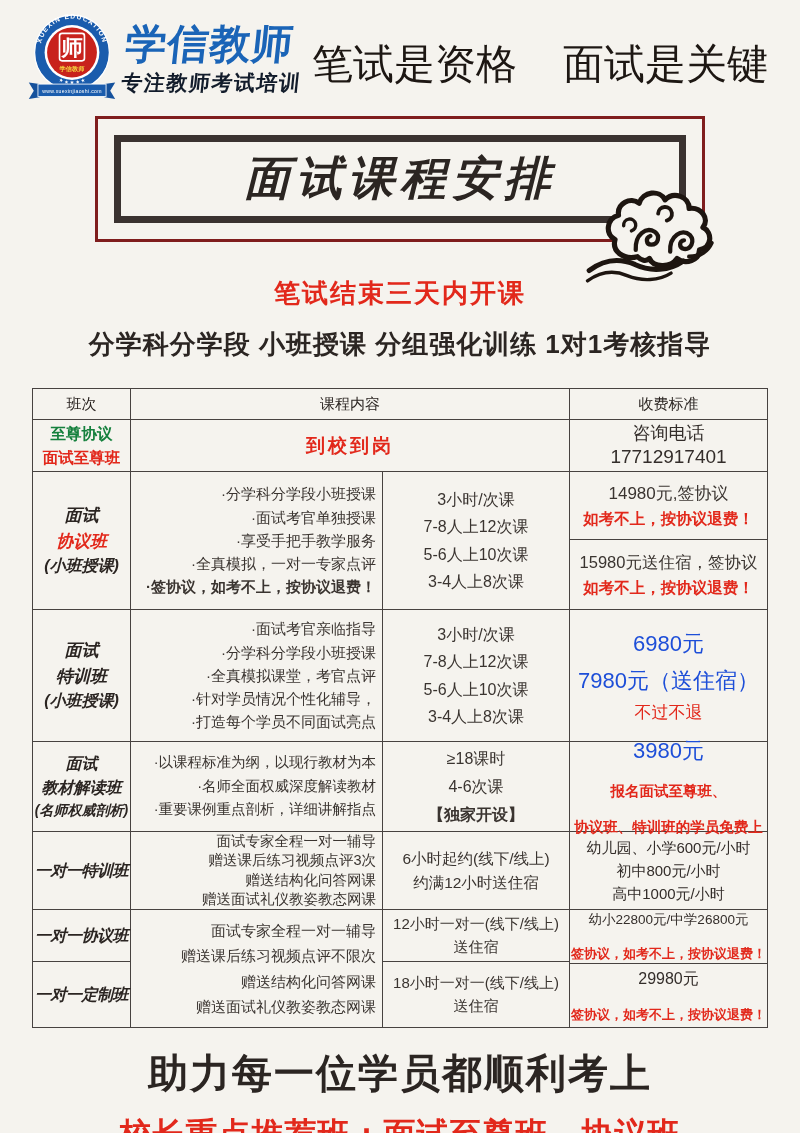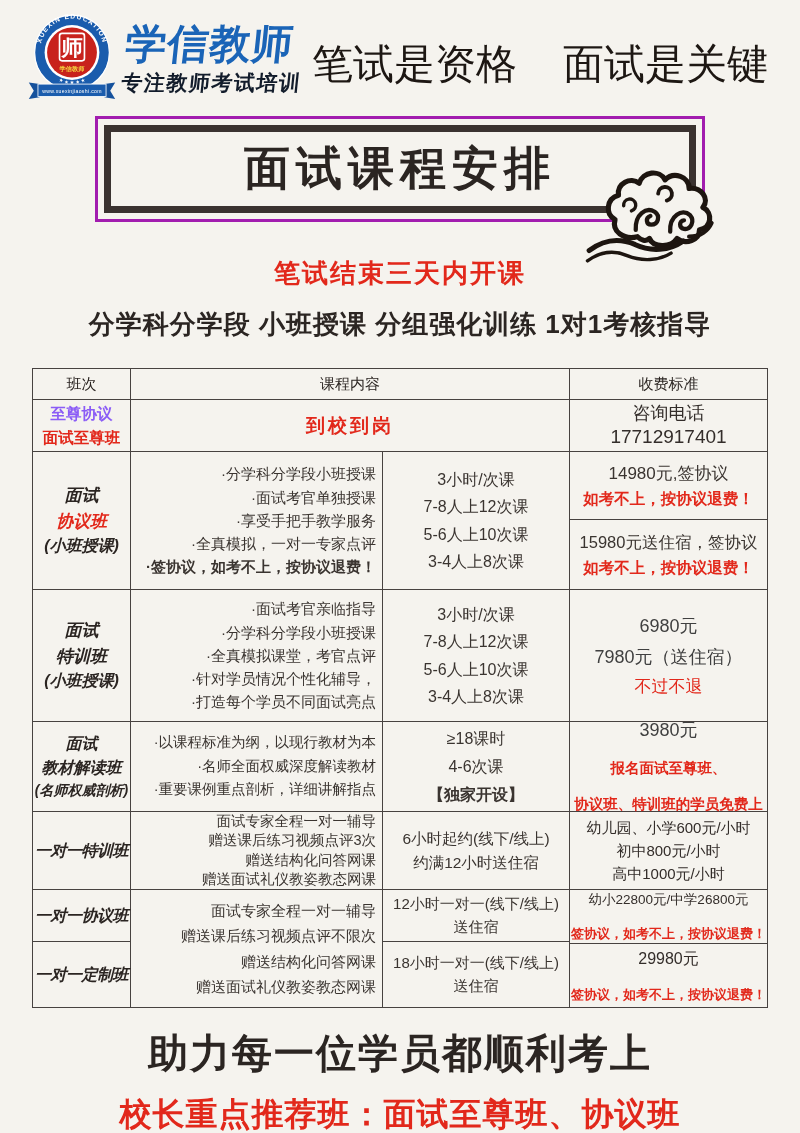--- a/index.html
+++ b/index.html
@@ -11,21 +11,21 @@
   .logo { display:flex; align-items:center; }
   .badge-svg { width:92px; height:98px; flex:0 0 auto; }
   .logo-text { margin-left:6px; transform:skewX(-6deg); }
   .logo-name { font-size:41px; font-weight:900; color:#1a64b7; letter-spacing:1px; line-height:1.05; }
   .logo-tagline { font-size:21px; font-weight:900; color:#121c2b; letter-spacing:1.5px; margin-top:3px; }
   .slogan { flex:1; text-align:center; font-family:"DejaVu Serif","Liberation Serif",serif; font-weight:400; font-size:41px; color:#1d1713; white-space:nowrap; margin-top:8px; }
   .slogan-gap { display:inline-block; width:46px; }
 
   
   .title-wrap { position:relative; width:610px; margin:12px auto 0; }
-  .title-outer { border:3px solid #a21caf; padding:6px; }
+  .title-outer { border:3px solid #7f1d1d; padding:16px;font-style:italic; }
   .title-inner { border:7px solid #3a3230; height:88px; display:flex; align-items:center; justify-content:center; }
   .title-text { font-size:46px; font-weight:900; letter-spacing:6px; color:#2b2522; }
   .cloud-svg { position:absolute; right:-28px; bottom:-44px; width:148px; height:112px; }
 
   .notice { text-align:center; margin-top:34px; font-size:26px; font-weight:900; color:#e2281b; letter-spacing:2px; }
   .subtitle { text-align:center; margin-top:16px; font-size:26px; font-weight:900; color:#2b2522; letter-spacing:1px; }
 
   
   .ctable { width:736px; margin:26px auto 0; border-top:1.5px solid #474240; border-left:1.5px solid #474240; }
   .t-row { display:flex; }
@@ -41,32 +41,32 @@
   .r-header { height:31px; }
   .r-header .cell { font-size:15px; color:#2b2522; }
   .r-supreme { height:52px; }
   .r-agreement { height:138px; }
   .r-special { height:132px; }
   .r-textbook { height:90px; }
   .r-o2o { height:78px; }
   .r-group { height:118px; }
 
   .cls-name { font-size:17px; font-weight:900; line-height:1.5; color:#2b2522;font-style:italic; }
-  .cls-name-sm { font-size:15.5px; font-weight:900; line-height:1.5; color:#8b5cf6; }
+  .cls-name-sm { font-size:15.5px; font-weight:900; line-height:1.5; color:#15803d; }
   .red { color:#e2281b; }
   .bold { font-weight:900; }
 
   .bullets { font-size:15px; line-height:1.55; color:#3a3430; }
   .bullets-sm { font-size:14.5px; line-height:1.32; color:#3a3430; }
   .bullets-lg { font-size:15px; line-height:1.7; color:#3a3430; }
   .sched { font-size:16px; line-height:1.7; color:#3a3430; }
   .sched-sm { font-size:15.5px; line-height:1.5; color:#3a3430; }
 
   .price-main { font-size:17px; line-height:1.55; color:#3a3430; }
-  .price-big { font-size:18px; line-height:1.7; color:#404040; }
+  .price-big { font-size:22px; line-height:1.7; color:#1d4ed8; }
   .price-note { font-size:15.5px; font-weight:900; color:#e2281b; line-height:1.5; }
   .price-note-sm { font-size:13.5px; font-weight:900; color:#e2281b; line-height:1.5;margin-top:14px; }
   .sub-top { border-bottom:1.5px solid #474240; }
 
   
   .footer1 { text-align:center; margin-top:18px; font-size:40px; font-weight:900; color:#2b2522; letter-spacing:2px; }
   .footer2 { text-align:center; margin-top:12px; font-size:32px; font-weight:900; color:#e2281b; letter-spacing:1px; }
 </style>
 </head>
 <body>

